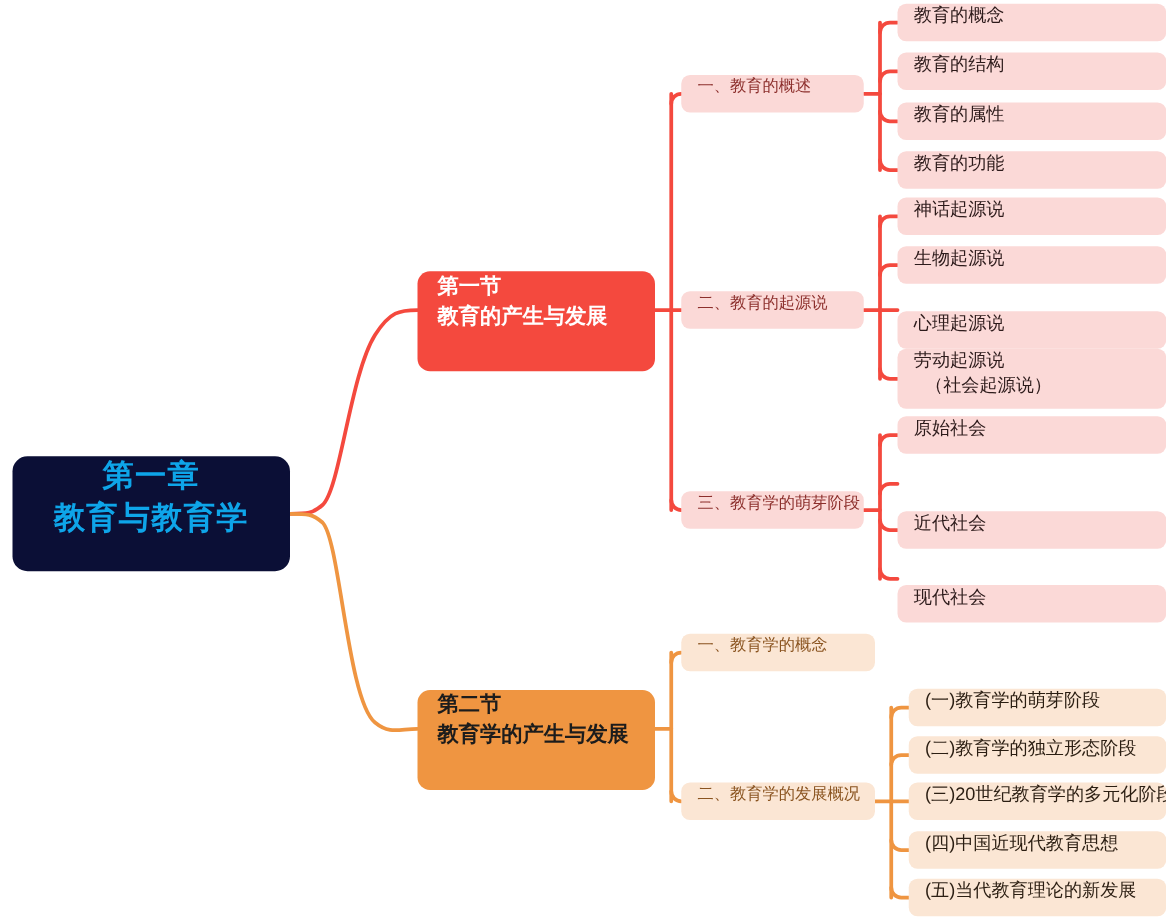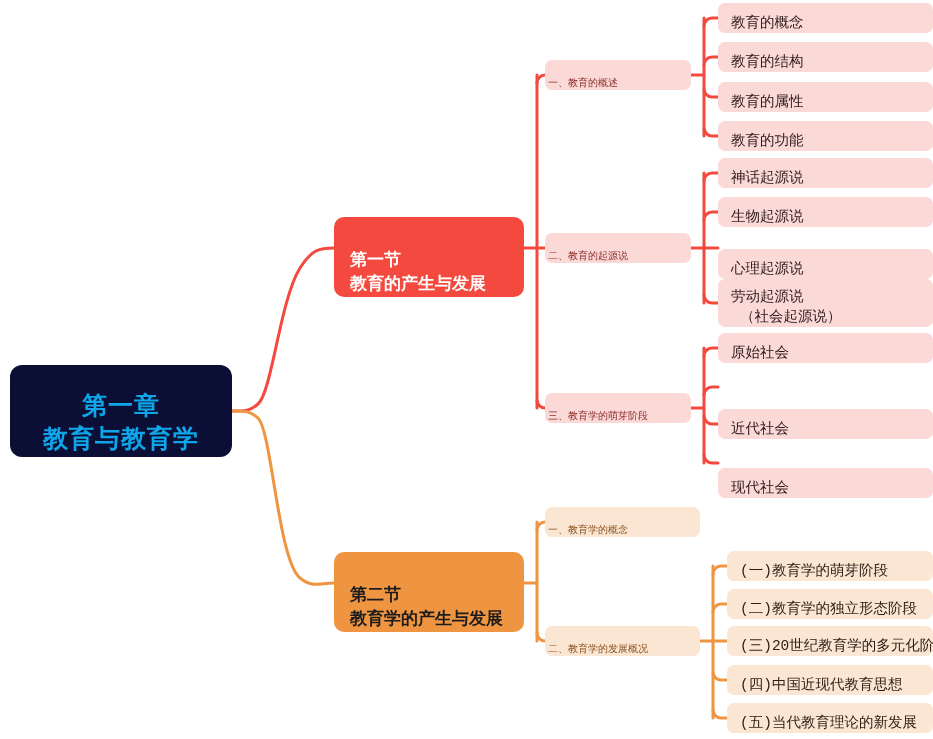--- a/index.html
+++ b/index.html
@@ -27,23 +27,22 @@
     width: 933px;
     height: 739px;
     pointer-events: none;
   }
 
   .node {
     position: absolute;
     box-sizing: border-box;
     display: flex;
     flex-direction: column;
-    justify-content: flex-end;
+    justify-content: flex-start;
     white-space: pre;
-    font-family: Liberation Mono, monospace;
   }
 
   
   .root {
     left: 10px;
     top: 365px;
     width: 222px;
     height: 92px;
     background: #0b0f36;
     border-radius: 12px;
@@ -77,22 +76,22 @@
     left: 334px;
     top: 552px;
     background: #ef9541;
     color: #1c1c1c;
   }
 
   
   .topic {
     height: 30px;
     border-radius: 7px;
-    padding: 0 3px;
-    font-size: 10px;
+    padding: 0 13px;
+    font-size: 13px;
     line-height: 1.35;
   }
   .topic-red {
     background: #fbd9d7;
     color: #8c2f2c;
   }
   .topic-orange {
     background: #fbe6d4;
     color: #8a5420;
   }

